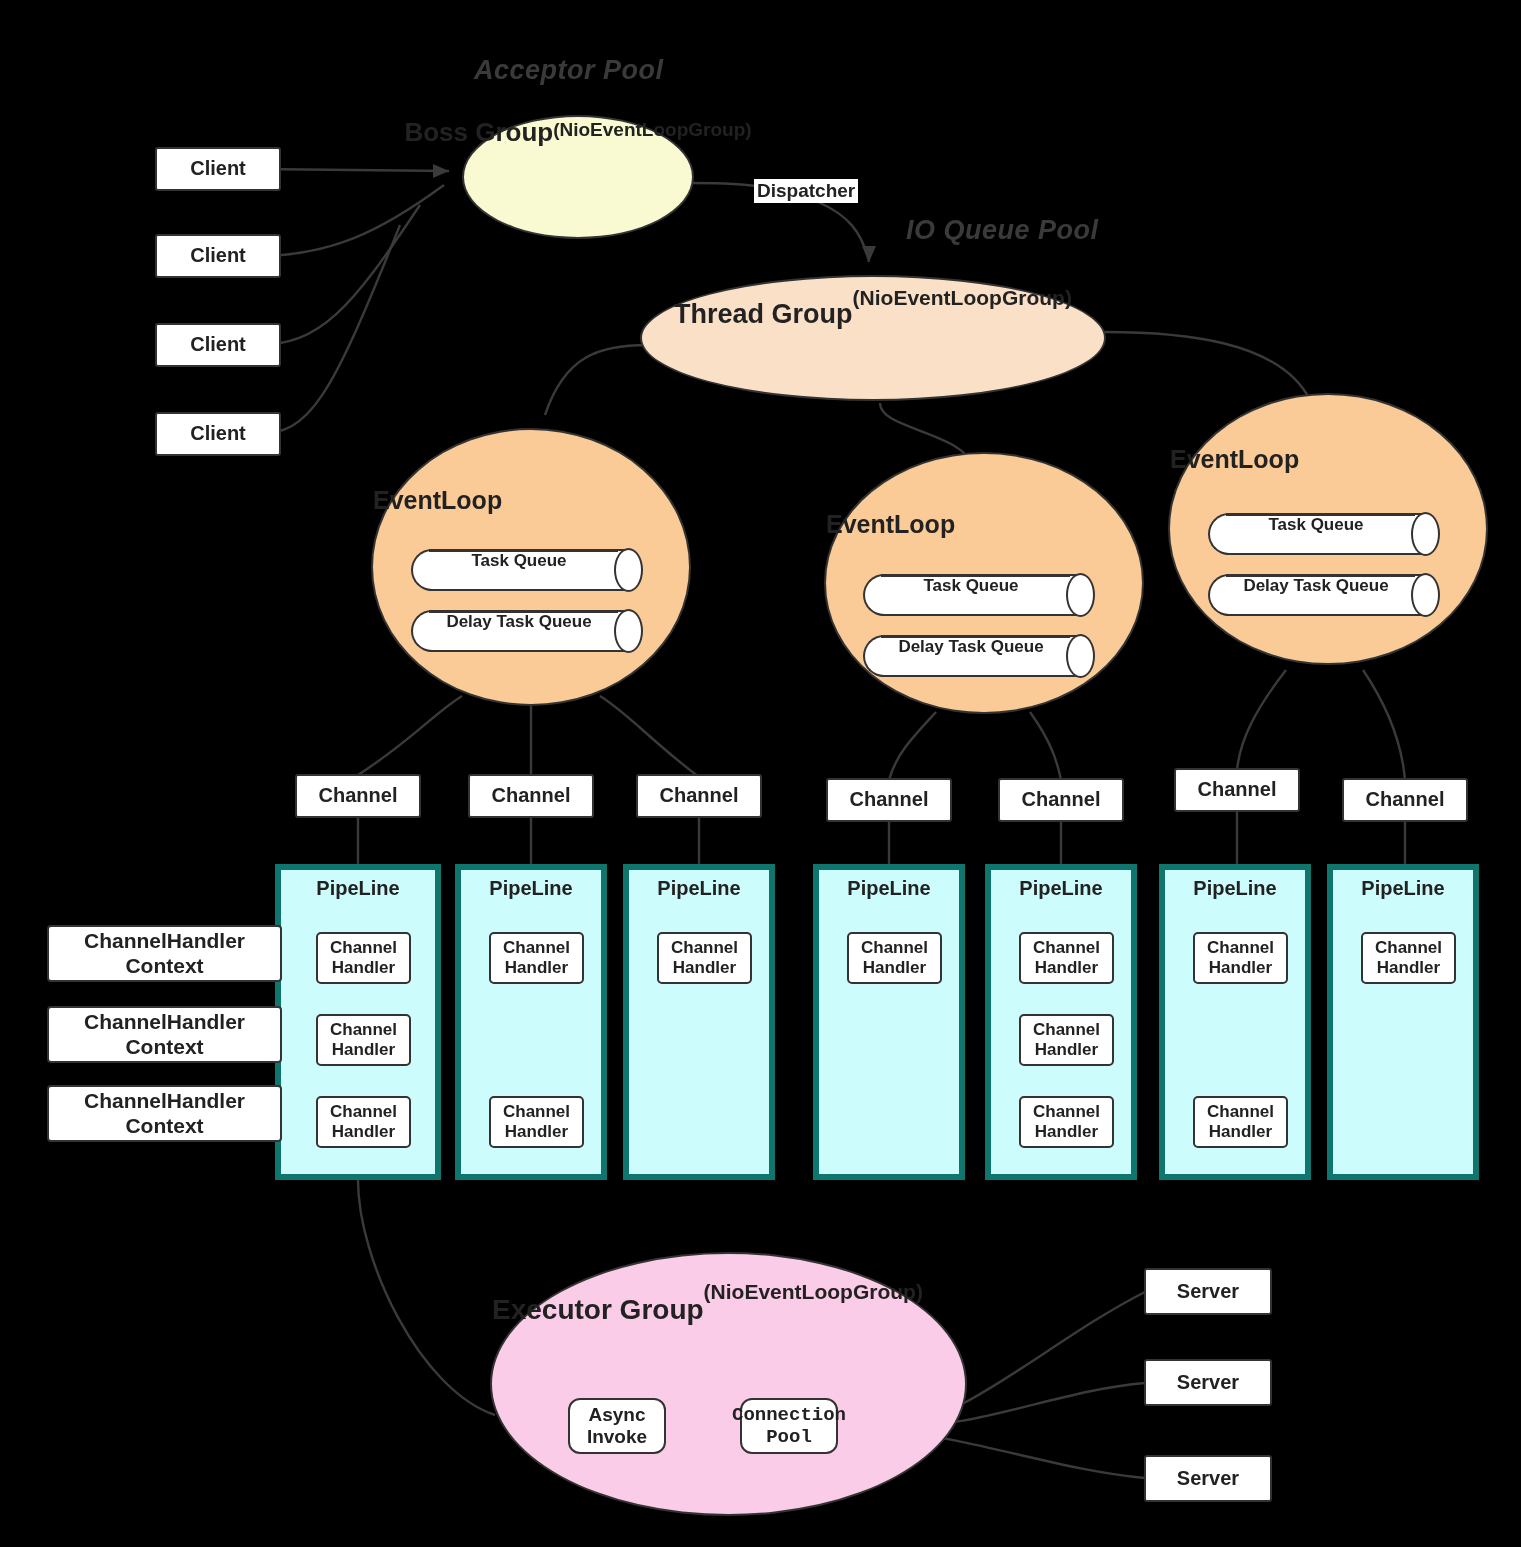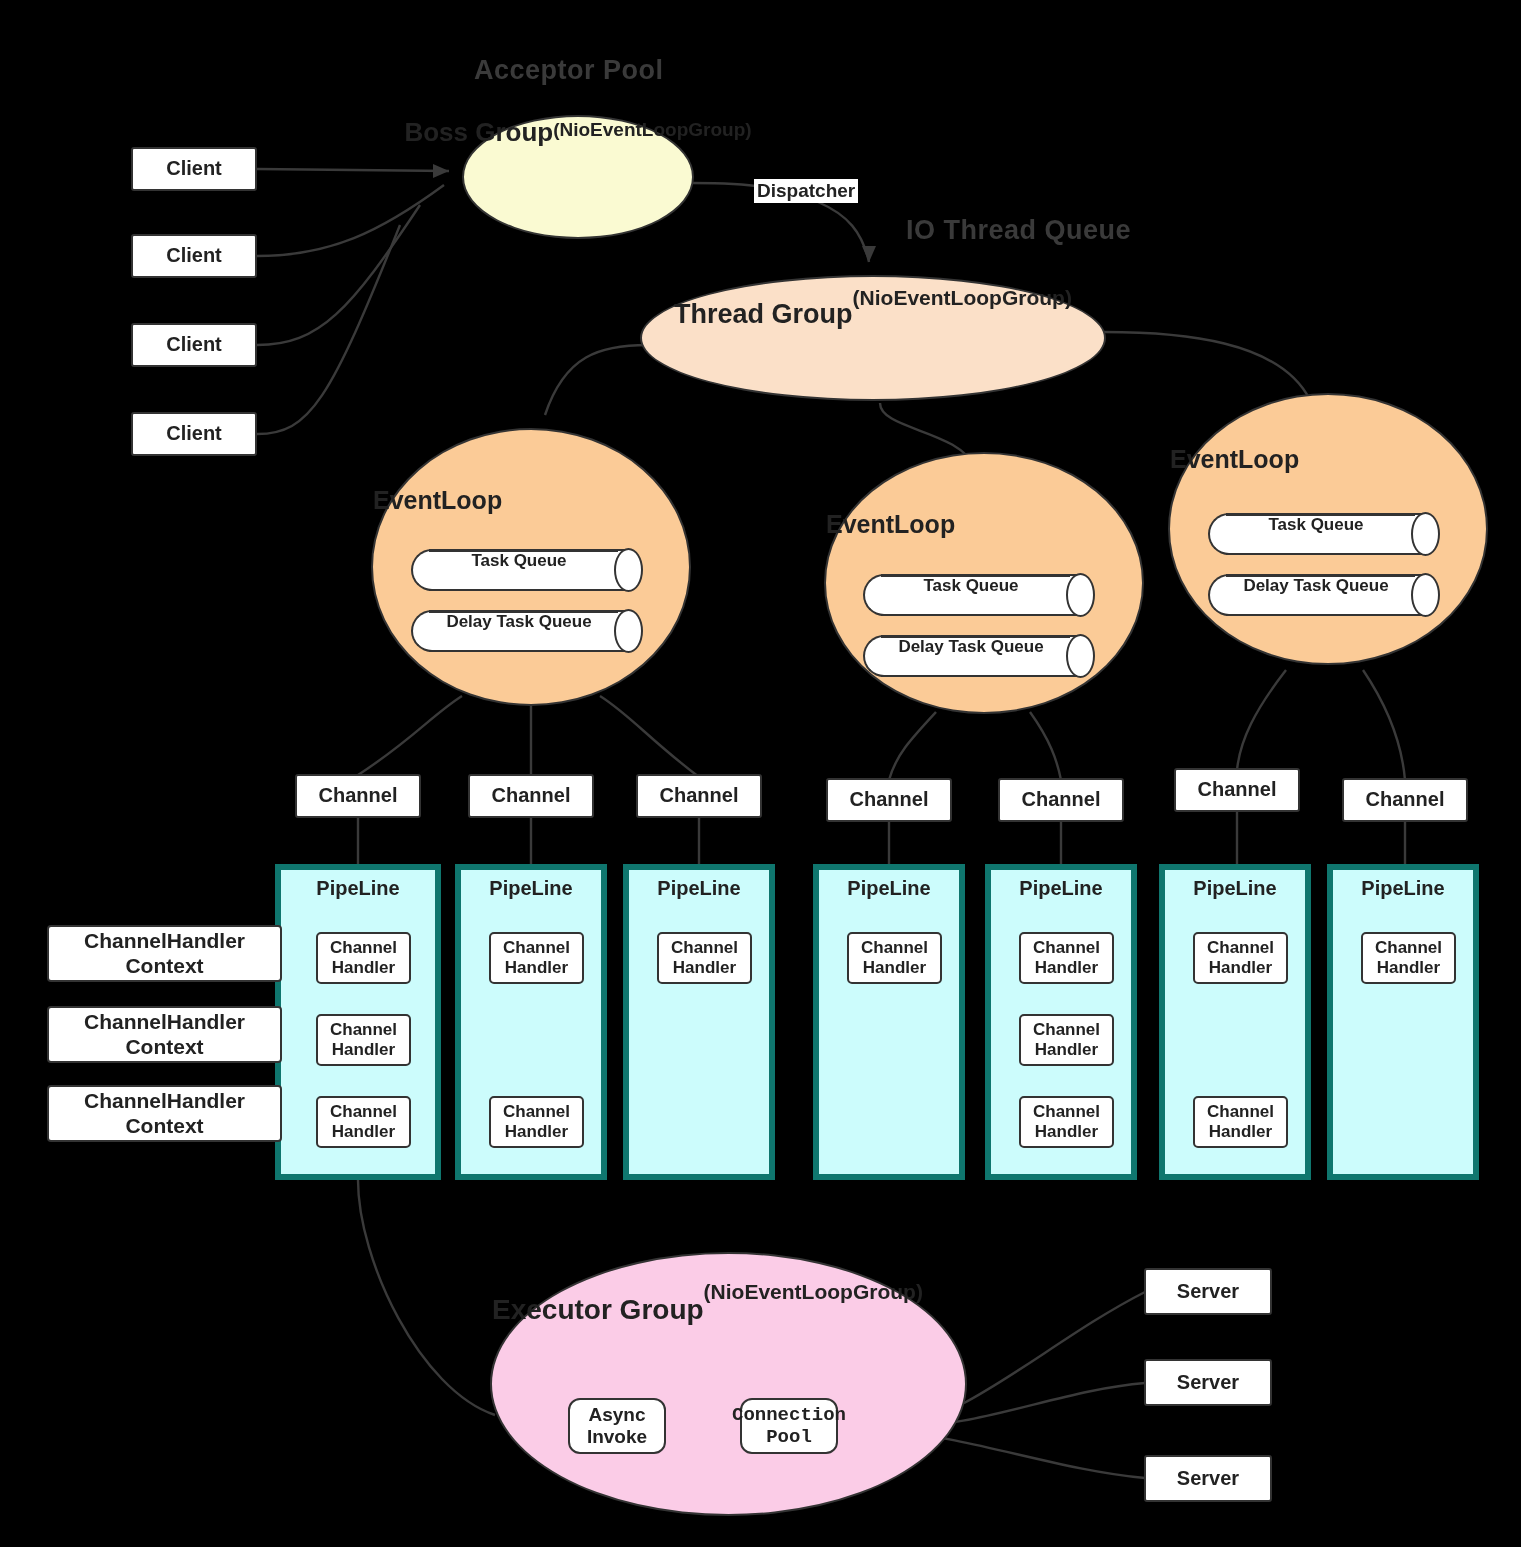--- a/index.html
+++ b/index.html
@@ -2,27 +2,27 @@
 <html><head>
 <meta charset="utf-8">
 <style>
   html,body{margin:0;padding:0;background:#000;}
   body{width:1521px;height:1547px;position:relative;overflow:hidden;
        font-family:"Liberation Sans","DejaVu Sans",sans-serif;}
   #stage{position:absolute;left:0;top:0;width:1521px;height:1547px;}
   svg#wires{position:absolute;left:0;top:0;width:1521px;height:1547px;pointer-events:none;}
 
   .pool-label{position:absolute;color:#3a3a3a;font-size:27px;font-weight:bold;
-              letter-spacing:.5px;white-space:nowrap;}
+              letter-spacing:.5px;white-space:nowrap;font-style:italic;}
 
   .nbox{position:absolute;background:#fff;border:2.5px solid #333;border-radius:3px;
         display:flex;align-items:center;justify-content:center;text-align:center;
         color:#222;font-weight:bold;box-sizing:border-box;line-height:1.18;z-index:5;}
 
-  .client-box{width:126px;height:44px;font-size:20px;}
+  .client-box{width:126px;height:44px;font-size:20px;margin-left:24px;}
   .server-box{width:128px;height:47px;font-size:20px;}
   .channel-box{width:126px;height:44px;font-size:20px;}
   .ctx-box{width:235px;height:57px;font-size:21px;border-radius:4px;}
   .handler-box{width:95px;height:52px;font-size:17px;border-radius:5px;}
   .mini-box{width:98px;height:56px;font-size:19px;border-radius:12px;}
 
   .dispatcher-label{position:absolute;background:#fff;color:#222;font-size:19px;
                     font-weight:bold;padding:1px 3px;white-space:nowrap;z-index:7;}
 
   .ellipse{position:absolute;border:2.5px solid #333;box-sizing:border-box;
@@ -111,21 +111,21 @@
       <path d="M890,1430 C980,1440 1060,1470 1145,1478"></path>
     </g>
     <g fill="#3a3a3a">
 
       <polygon points="449,171 433,164 433,178"></polygon>
       <polygon points="869,262 862,246 876,246"></polygon>
     </g>
   </svg>
 
   <div class="pool-label" style="left:474px;top:55px;">Acceptor Pool</div>
-  <div class="pool-label" style="left:906px;top:215px;">IO Thread Queue</div>
+  <div class="pool-label" style="left:906px;top:215px;">IO Queue Pool</div>
   <div class="dispatcher-label" style="left:754px;top:179px;">Dispatcher</div>
 
   <div class="nbox client-box" style="left:131px;top:147px;">Client</div>
   <div class="nbox client-box" style="left:131px;top:234px;">Client</div>
   <div class="nbox client-box" style="left:131px;top:323px;">Client</div>
   <div class="nbox client-box" style="left:131px;top:412px;">Client</div>
 
   <div class="ellipse boss">
     <div class="etitle">Boss Group</div>
     <div class="esub">(NioEventLoopGroup)</div>

